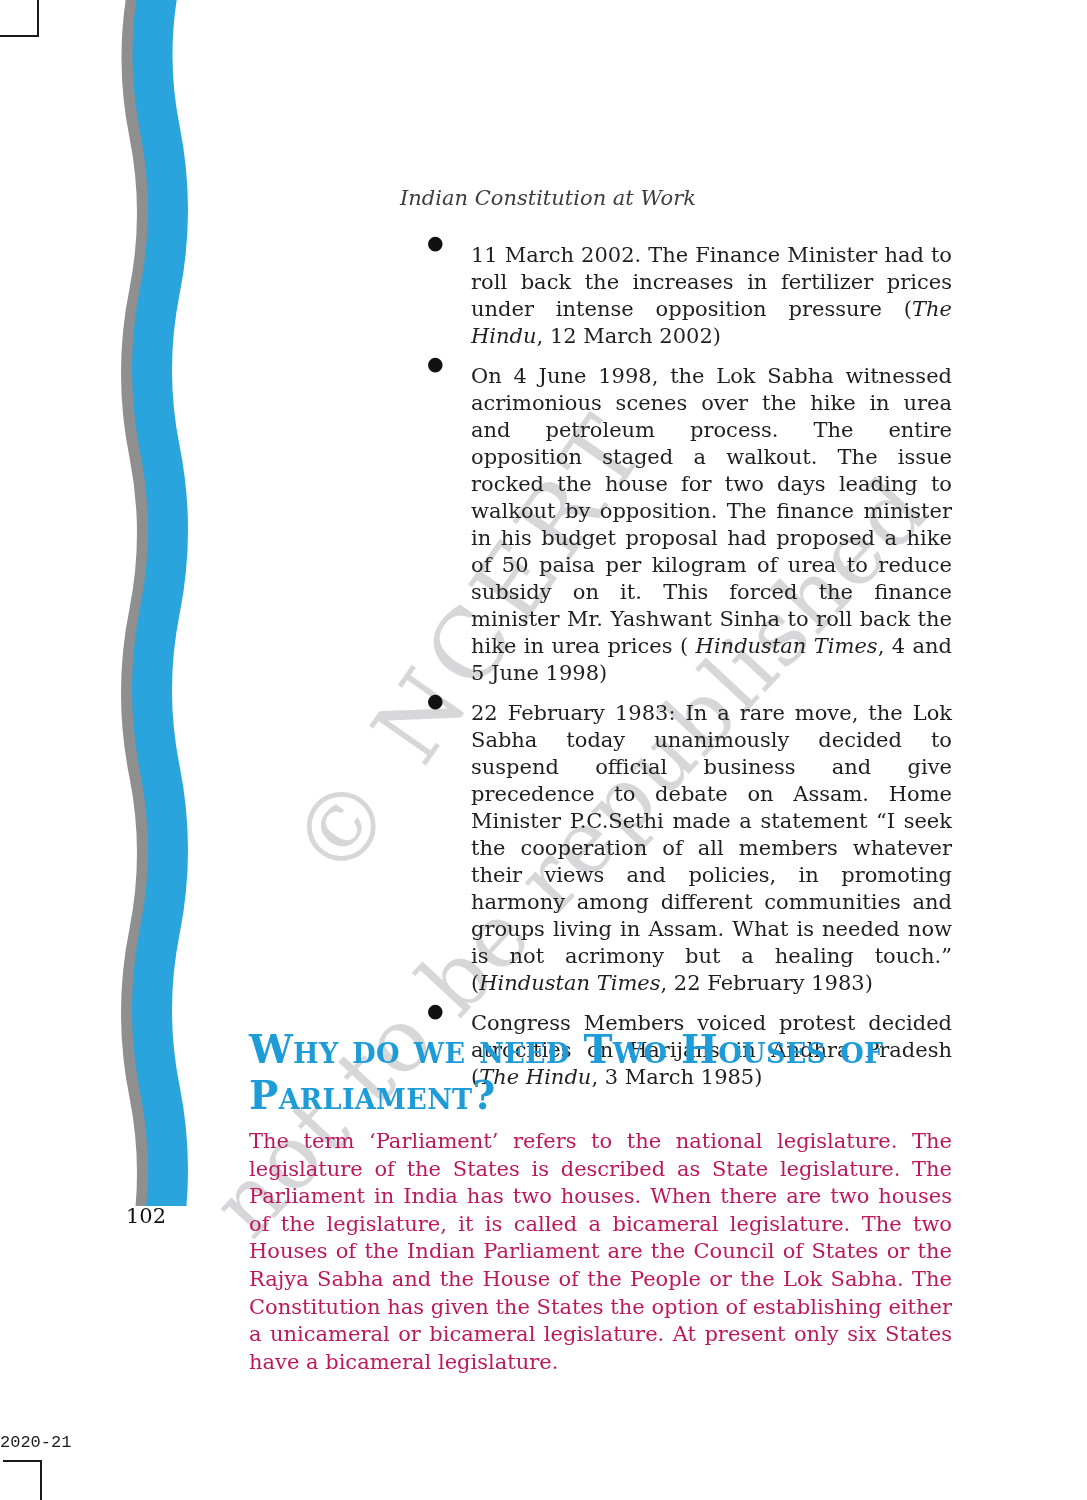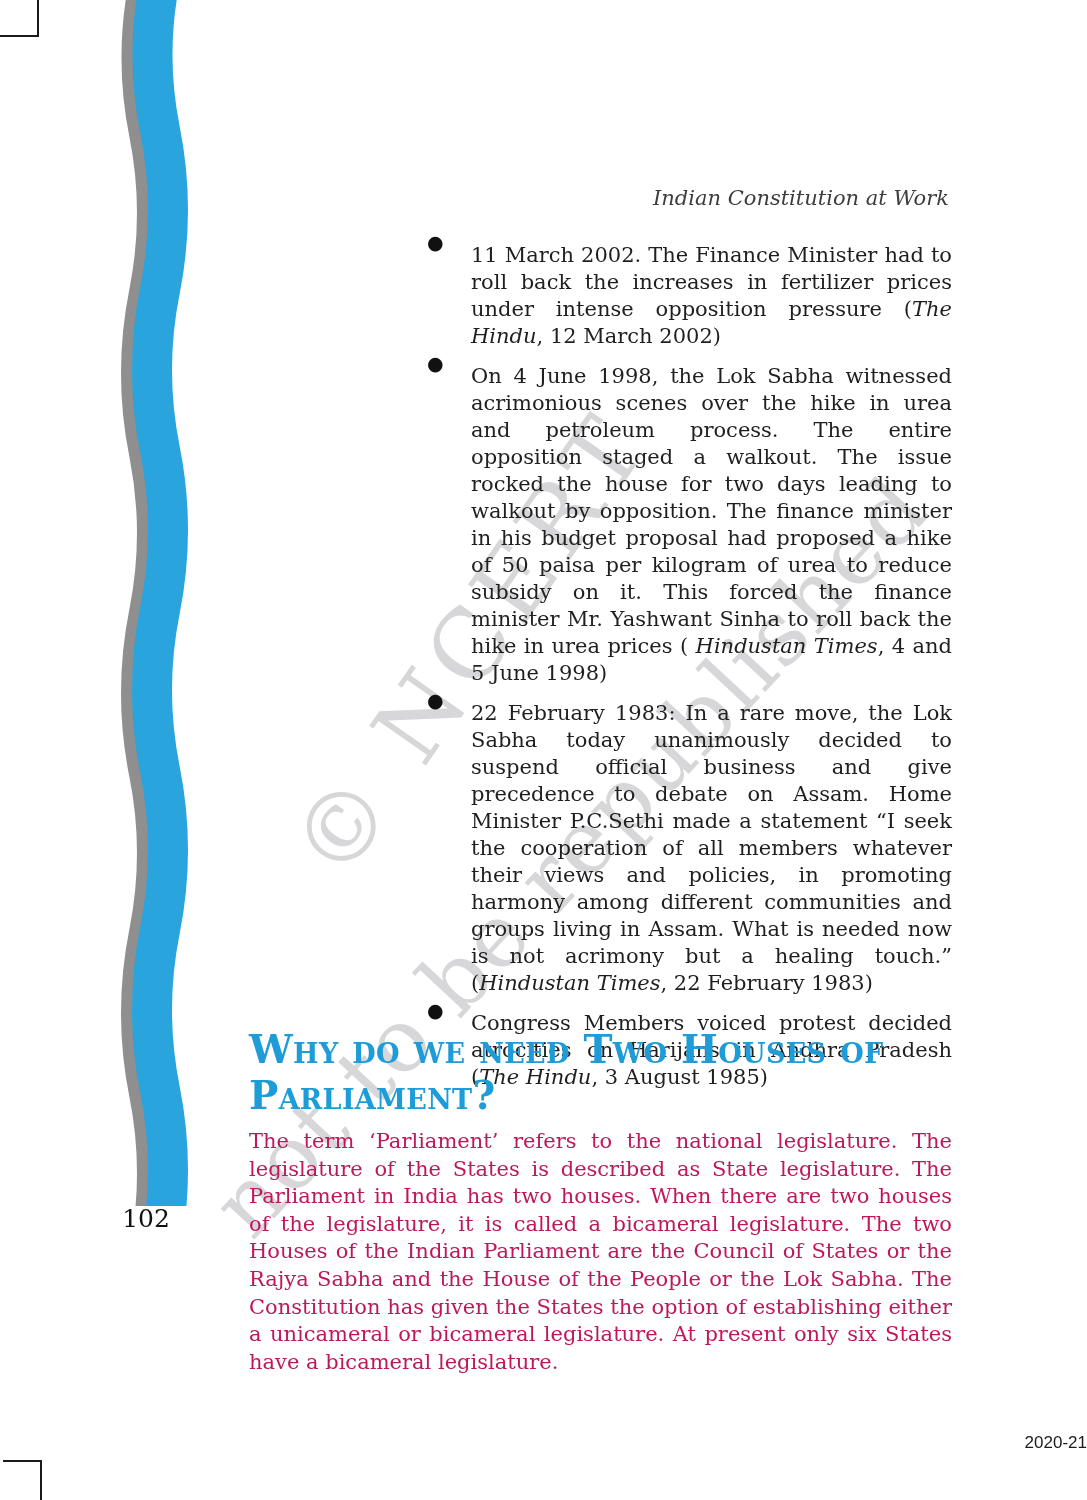--- a/index.html
+++ b/index.html
@@ -22,21 +22,21 @@
   .ribbon{position:absolute;left:100px;top:0;z-index:1;}
   
   .crop{position:absolute;background:#1a1a1a;z-index:2;}
   .crop-tl-v{left:37px;top:0;width:2px;height:37px;}
   .crop-tl-h{left:0;top:35px;width:39px;height:2px;}
   .crop-bl-h{left:3px;top:1460px;width:39px;height:2px;}
   .crop-bl-v{left:40px;top:1460px;width:2px;height:40px;}
   
   .running-header{
     position:absolute;z-index:2;left:400px;right:138px;top:186px;
-    text-align:right;font-style:italic;font-size:21px;color:#3d3d3d;
+    font-style:italic;font-size:21px;color:#3d3d3d;
   }
   .bullet-list{
     position:absolute;z-index:2;left:427px;top:229px;width:525px;
     font-size:21px;line-height:27px;
   }
   .bullet-item{display:flex;}
   .bullet-dot{flex:0 0 44px;font-size:19px;line-height:27px;color:#111;}
   .bullet-text{flex:1;text-align:justify;margin-top:13px;}
   .section{
     position:absolute;z-index:2;left:249px;top:1026px;width:703px;
@@ -47,25 +47,25 @@
     font-weight:bold;
     font-size:39px;
     letter-spacing:0.3px;
     color:#1e9cd8;
   }
   .section-body{
     margin:0;font-size:21px;line-height:27.6px;text-align:justify;color:#be185d;
   }
   .page-number{
     position:absolute;z-index:2;left:108px;top:1204px;width:76px;
-    text-align:center;font-size:25px;color:#111;
+    text-align:center;font-size:21px;color:#111;
   }
   .page-footer{
     position:absolute;z-index:2;left:0;top:1433px;width:100%;
-    text-align:right;font-family:Liberation Sans, sans-serif;
+    text-align:left;font-family:Liberation Mono, monospace;
     font-size:17px;color:#1c1c1c;
   }
 </style>
 </head>
 <body>
 
 <div class="wm wm1">© NCERT</div>
 <div class="wm wm2">not to be republished</div>
 
 <svg class="ribbon" width="100" height="1206" viewBox="0 0 100 1206" aria-hidden="true">
@@ -88,21 +88,21 @@
   <div class="bullet-item">
     <span class="bullet-dot">●</span>
     <span class="bullet-text"><span>On 4 June 1998, the Lok Sabha witnessed acrimonious scenes over the hike in urea and petroleum process. The entire opposition staged a walkout. The issue rocked the house for two days leading to walkout by opposition. The finance minister in his budget proposal had proposed a hike of 50 paisa per kilogram of urea to reduce subsidy on it. This forced the finance minister Mr. Yashwant Sinha to roll back the hike in urea prices ( </span><i>Hindustan Times</i><span>, 4 and 5 June 1998)</span></span>
   </div>
   <div class="bullet-item">
     <span class="bullet-dot">●</span>
     <span class="bullet-text"><span>22 February 1983: In a rare move, the Lok Sabha today unanimously decided to suspend official business and give precedence to debate on Assam. Home Minister P.C.Sethi made a statement “I seek the cooperation of all members whatever their views and policies, in promoting harmony among different communities and groups living in Assam. What is needed now is not acrimony but  a healing touch.” (</span><i>Hindustan Times</i><span>, 22 February 1983)</span></span>
   </div>
   <div class="bullet-item">
     <span class="bullet-dot">●</span>
-    <span class="bullet-text"><span>Congress Members voiced protest decided atrocities on Harijans in Andhra Pradesh (</span><i>The Hindu</i><span>, 3 August 1985)</span></span>
+    <span class="bullet-text"><span>Congress Members voiced protest decided atrocities on Harijans in Andhra Pradesh (</span><i>The Hindu</i><span>, 3 March 1985)</span></span>
   </div>
 </div>
 
 <div class="section">
   <h2 class="section-heading">Why do we need Two Houses of Parliament?</h2>
   <p class="section-body">The term ‘Parliament’ refers to the national legislature. The legislature of the States is described as State legislature. The Parliament in India has two houses. When there are two houses of the legislature, it is called a bicameral legislature. The two Houses of the Indian Parliament are the Council of States or the Rajya Sabha and the House of the People or the Lok Sabha. The Constitution has given the States the option of establishing either a unicameral or bicameral legislature. At present only six States have a bicameral legislature.</p>
 </div>
 
 <div class="page-number">102</div>
 

